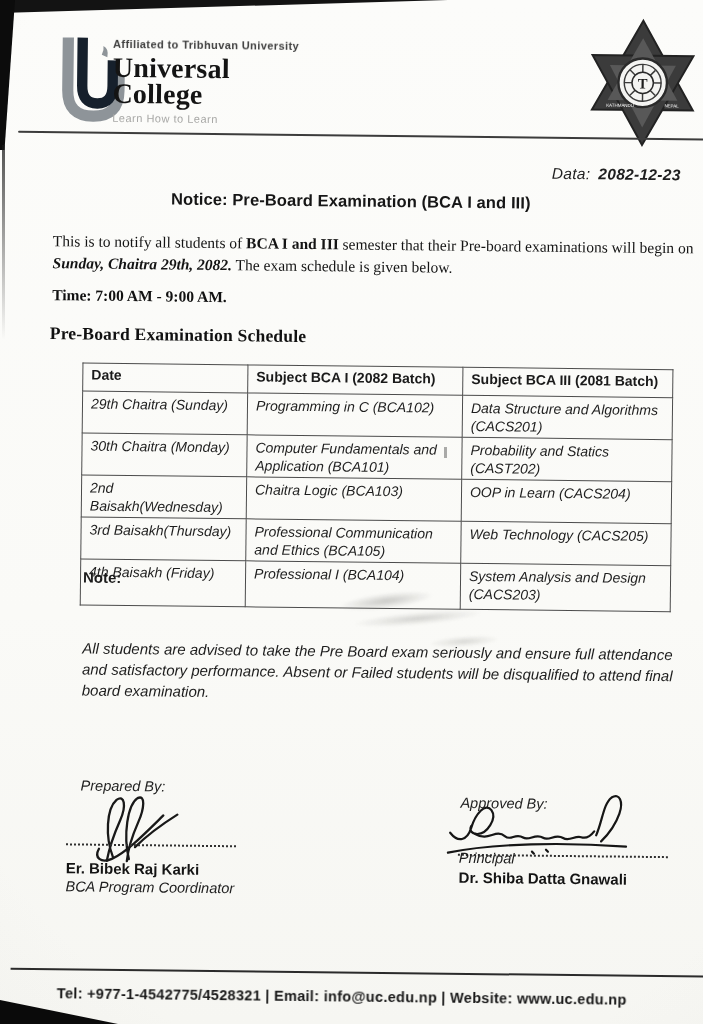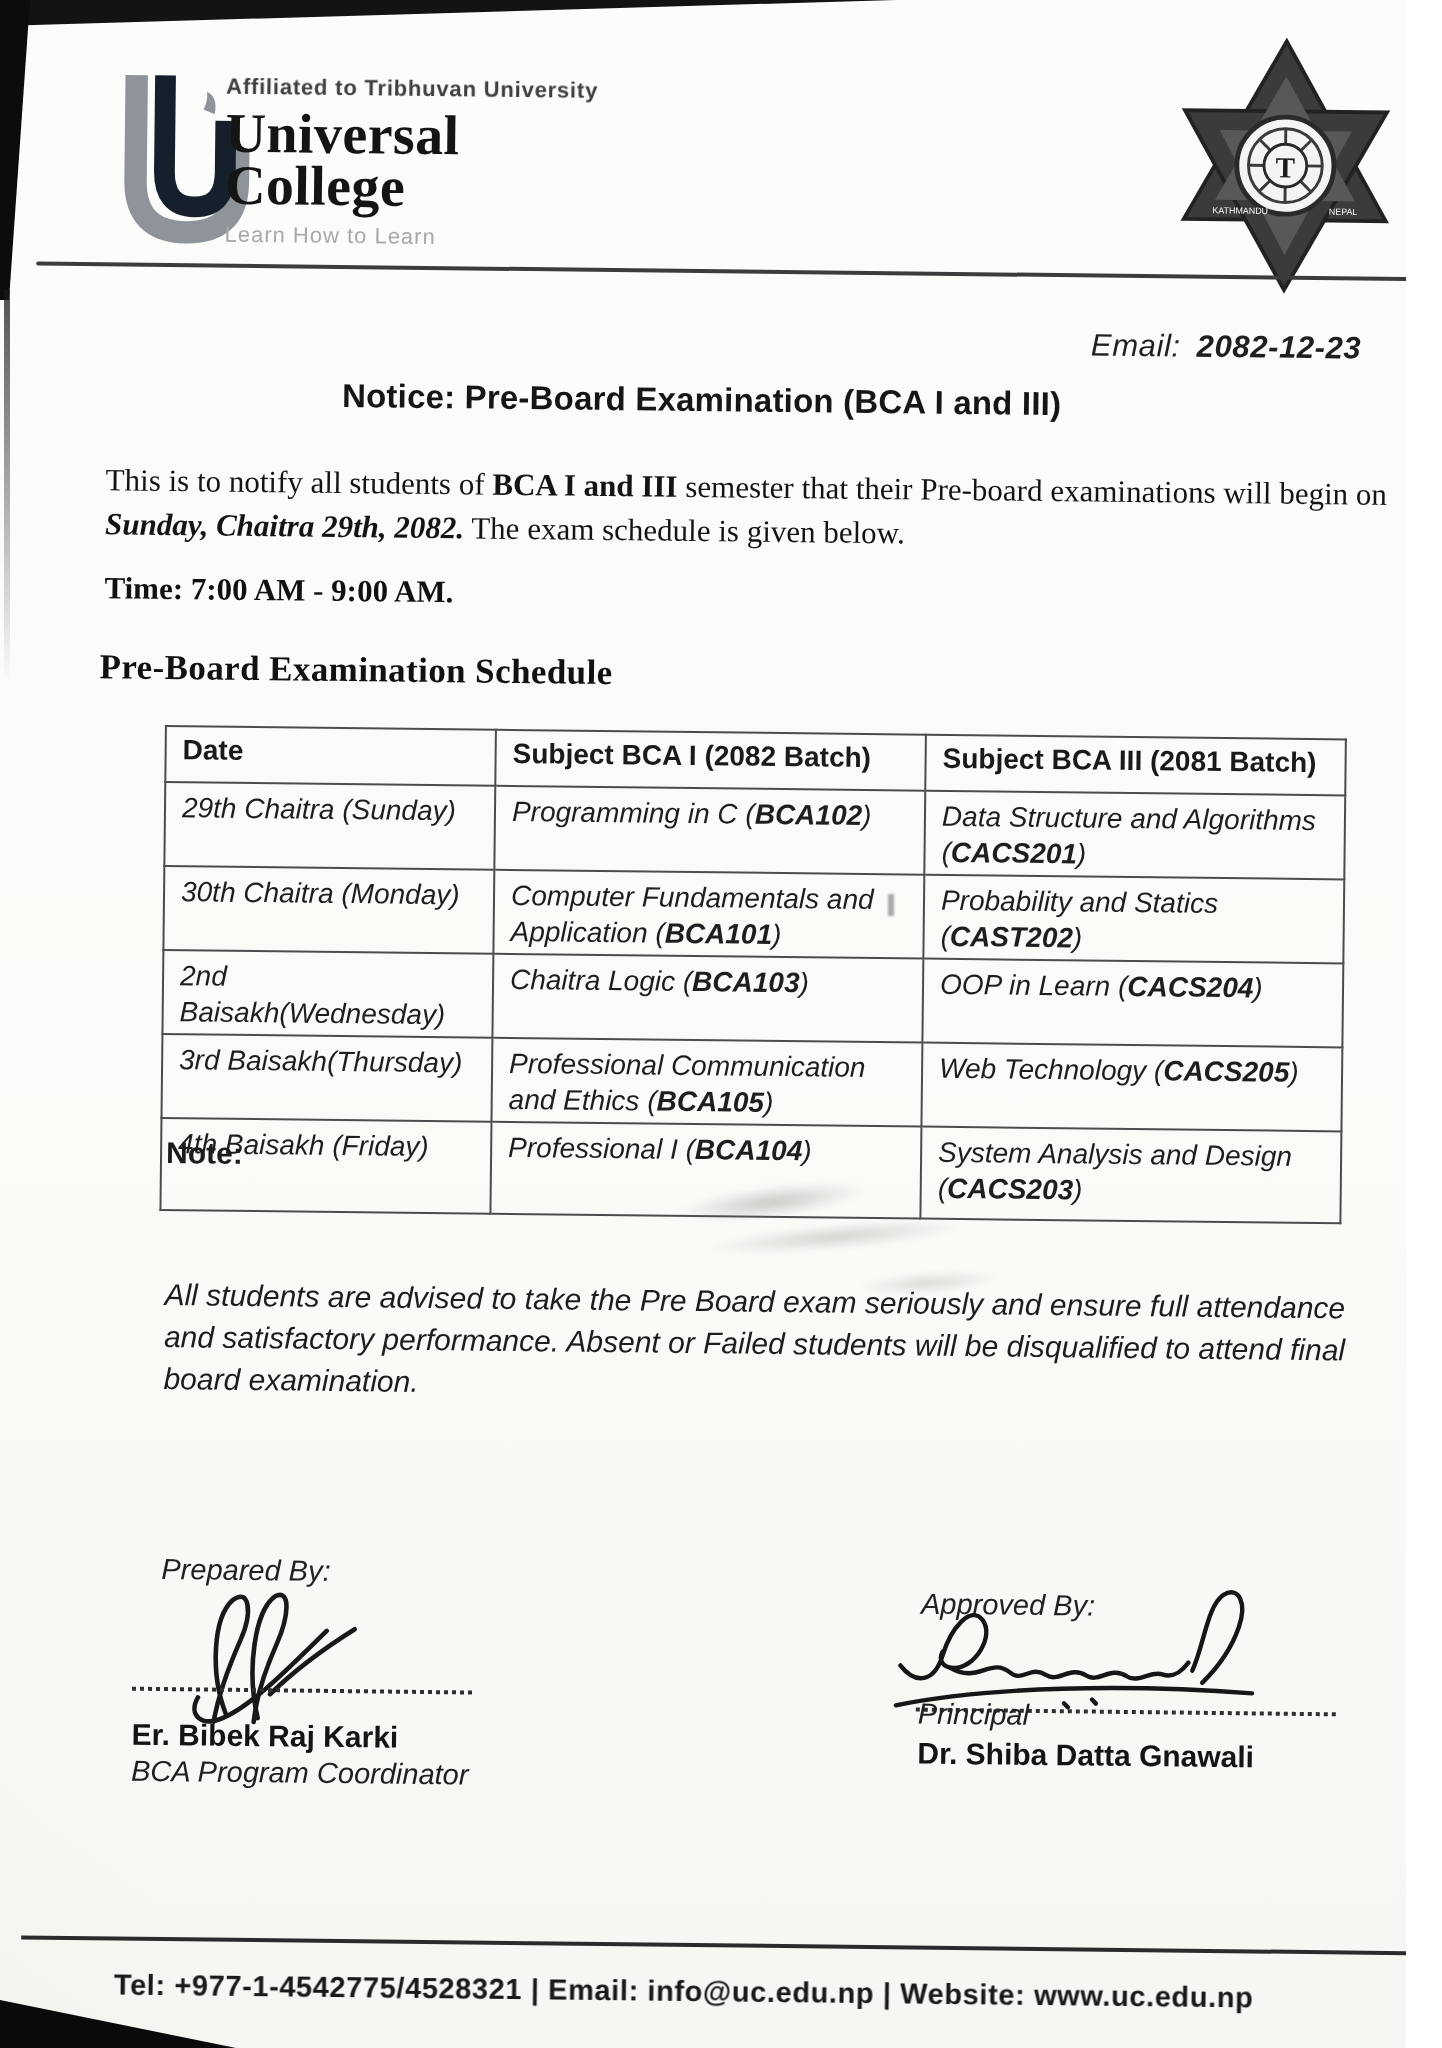--- a/index.html
+++ b/index.html
@@ -42,21 +42,21 @@
   .sched-heading { position:absolute; left:52px; top:323px; font-family:"Liberation Serif", serif;
     font-weight:700; font-size:17.5px; color:#111; letter-spacing:.2px; }
 
   
   table.sched { position:absolute; left:85px; top:362px; width:590px; border-collapse:collapse;
     table-layout:fixed; }
   .sched th, .sched td { border:1.3px solid #4c4c4c; text-align:left; vertical-align:top;
     padding:3px 8px 2px 8px; }
   .sched th { font-size:14px; font-weight:700; color:#1a1a1a; }
   .sched td { font-size:14px; font-style:italic; color:#1e1e1e; line-height:18px; }
-  .sched td b { font-weight:700; }
+  .sched td b { font-weight:400; }
   .code-wrap { white-space:nowrap; }
   tr.h-hdr { height:28px; } tr.h-r1 { height:40px; } tr.h-r2 { height:40px; }
   tr.h-r3 { height:26px; } tr.h-r4 { height:36px; } tr.h-r5 { height:46px; }
 
   
   .note-label { position:absolute; left:88px; top:568px; font-weight:700; font-size:15px; }
   .note-body { position:absolute; left:88px; top:637px; width:614px; font-style:italic;
     font-size:15px; line-height:21px; color:#1d1d1d; }
 
   
@@ -130,21 +130,21 @@
           <line x1="73" y1="55" x2="47" y2="81"></line>
       </g>
       <circle cx="60" cy="68" r="11" fill="#f4f4f2" stroke="#2a2a2a" stroke-width="1.5"></circle>
       <text x="60" y="74" text-anchor="middle" font-family="Liberation Serif, serif" font-size="15" font-weight="700" fill="#1c1c1c">T</text>
       <text x="37" y="93" text-anchor="middle" font-size="4.6" fill="#ffffff" font-family="Liberation Sans, sans-serif">KATHMANDU</text>
       <text x="90" y="93" text-anchor="middle" font-size="4.6" fill="#ffffff" font-family="Liberation Sans, sans-serif">NEPAL</text>
     </svg>
 
     <div class="hr-top"></div>
 
-    <div class="date-line"><span>Email:</span><b>2082-12-23</b></div>
+    <div class="date-line"><span>Data:</span><b>2082-12-23</b></div>
     <div class="notice-title">Notice: Pre-Board Examination (BCA I and III)</div>
 
     <p class="intro"><span>This is to notify all students of </span><b>BCA I and III</b><span> semester that their Pre-board examinations will begin on </span><b class="bi">Sunday, Chaitra 29th, 2082.</b><span> The exam schedule is given below.</span></p>
 
     <div class="time-line">Time: 7:00 AM - 9:00 AM.</div>
     <div class="sched-heading">Pre-Board Examination Schedule</div>
 
     <table class="sched">
       <colgroup>
           <col style="width:165px">

